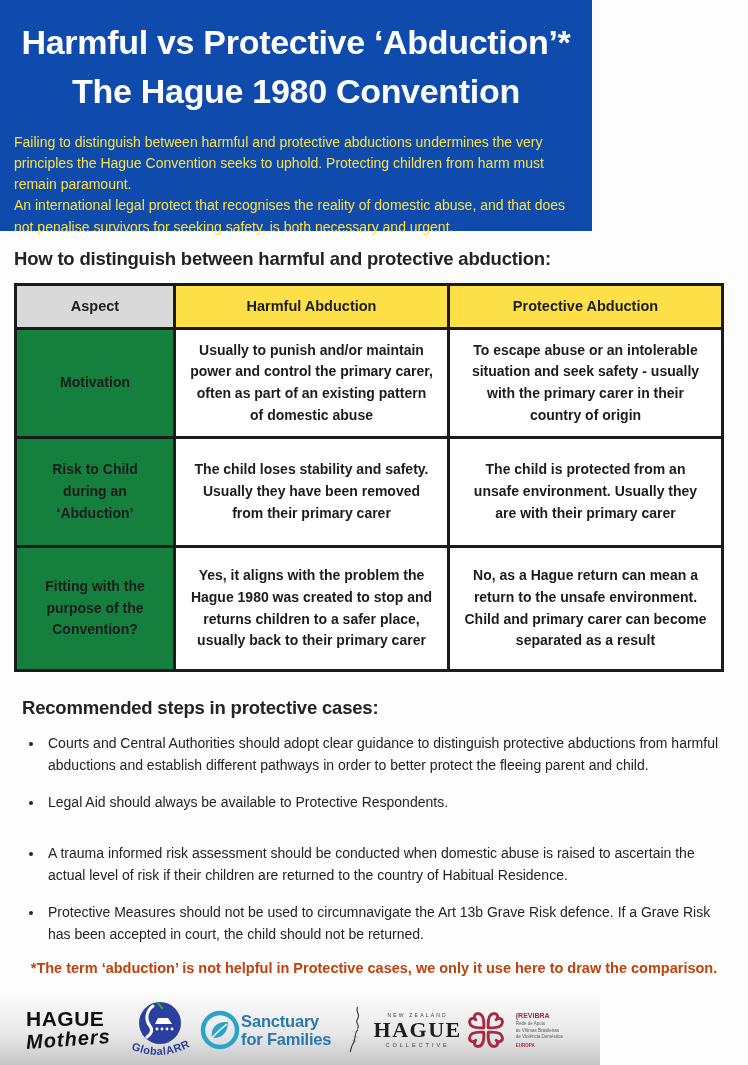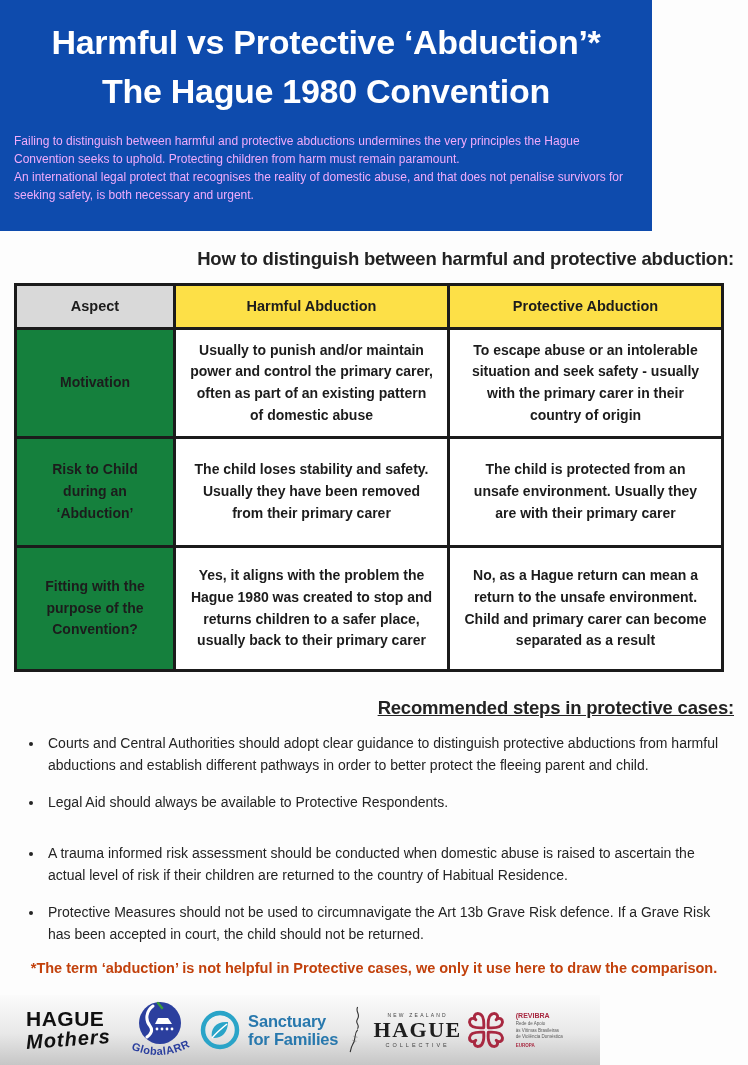--- a/index.html
+++ b/index.html
@@ -7,44 +7,43 @@
     width:748px;height:1065px;
     font-family:"Liberation Sans",sans-serif;
     background:#ffffff;color:#1f1f1f;
     position:relative;
   }
   .page{position:relative;width:748px;height:1065px;overflow:hidden;background:#fdfdfd;}
 
   
   .header{
     box-sizing:border-box;
-    width:652px;height:231px;
+    width:592px;height:231px;
     background:#0e4bad;
     color:#ffffff;
     padding:16px 14px 0 14px;
   }
   .title{
     text-align:center;
     font-size:34px;line-height:1.45;
     font-weight:800;letter-spacing:-0.3px;
     margin:2px 0 0 0;
   }
   .subtitle{
     margin-top:15px;
-    font-size:12px;line-height:1.52;
-    font-weight:400;color:#f0abfc;
+    font-size:14px;line-height:1.52;
+    font-weight:400;color:#fde047;
   }
   .subtitle p{margin:0;}
 
   
   .section-heading{
     margin:17px 14px 0 14px;
     font-size:18.5px;font-weight:800;color:#232323;
     letter-spacing:-0.2px;
-    text-align:right;
   }
 
   
   table.cmp{
     border-collapse:collapse;
     margin:13px 0 0 14px;
     width:707px;
     table-layout:fixed;
   }
   table.cmp col.c1{width:159px;}
@@ -96,21 +95,21 @@
   
   .hm{flex-direction:column;align-items:flex-start;color:#101010;width:100px;}
   .hm-l1{font-size:21px;font-weight:800;letter-spacing:0.5px;line-height:0.95;}
   .hm-l2{font-size:20px;font-weight:800;font-style:italic;letter-spacing:1px;
          transform:rotate(-4deg);margin-top:-1px;}
 
   
   .ga{width:78px;justify-content:center;}
 
   
-  .sf{width:150px;gap:7px;}
+  .sf{width:150px;gap:0;}
   .sf-text{color:#2878ad;font-weight:800;font-size:16.5px;line-height:1.12;letter-spacing:-0.2px;}
 
   
   .nz{width:120px;gap:4px;}
   .nz-text{display:flex;flex-direction:column;align-items:center;}
   .nz-l1{font-size:5px;letter-spacing:2.2px;color:#444;}
   .nz-l2{font-family:"Liberation Serif",serif;font-size:22px;font-weight:700;
          letter-spacing:1.5px;color:#1e1e1e;line-height:1.05;}
   .nz-l3{font-size:5.5px;letter-spacing:3px;color:#444;}
 
@@ -165,21 +164,21 @@
       </tr>
       <tr class="r3">
         <th>Fitting with the purpose of the Convention?</th>
         <td>Yes, it aligns with the problem the Hague 1980 was created to stop and returns children to a safer place, usually back to their primary carer</td>
         <td>No, as a Hague return can mean a return to the unsafe environment. Child and primary carer can become separated as a result</td>
       </tr>
     </tbody>
   </table>
 
   <div class="steps">
-    <div class="section-heading" style="margin:0;text-decoration:underline;">Recommended steps in protective cases:</div>
+    <div class="section-heading" style="margin:8px;">Recommended steps in protective cases:</div>
     <ul>
       <li>Courts and Central Authorities should adopt clear guidance to distinguish protective abductions from harmful abductions and establish different pathways in order to better protect the fleeing parent and child.</li>
       <li>Legal Aid should always be available to Protective Respondents.</li>
       <li>A trauma informed risk assessment should be conducted when domestic abuse is raised to ascertain the actual level of risk if their children are returned to the country of Habitual Residence.</li>
       <li>Protective Measures should not be used to circumnavigate the Art 13b Grave Risk defence. If a Grave Risk has been accepted in court, the child should not be returned.</li>
     </ul>
   </div>
 
   <div class="footnote">*The term ‘abduction’ is not helpful in Protective cases, we only it use here to draw the comparison.</div>
 

